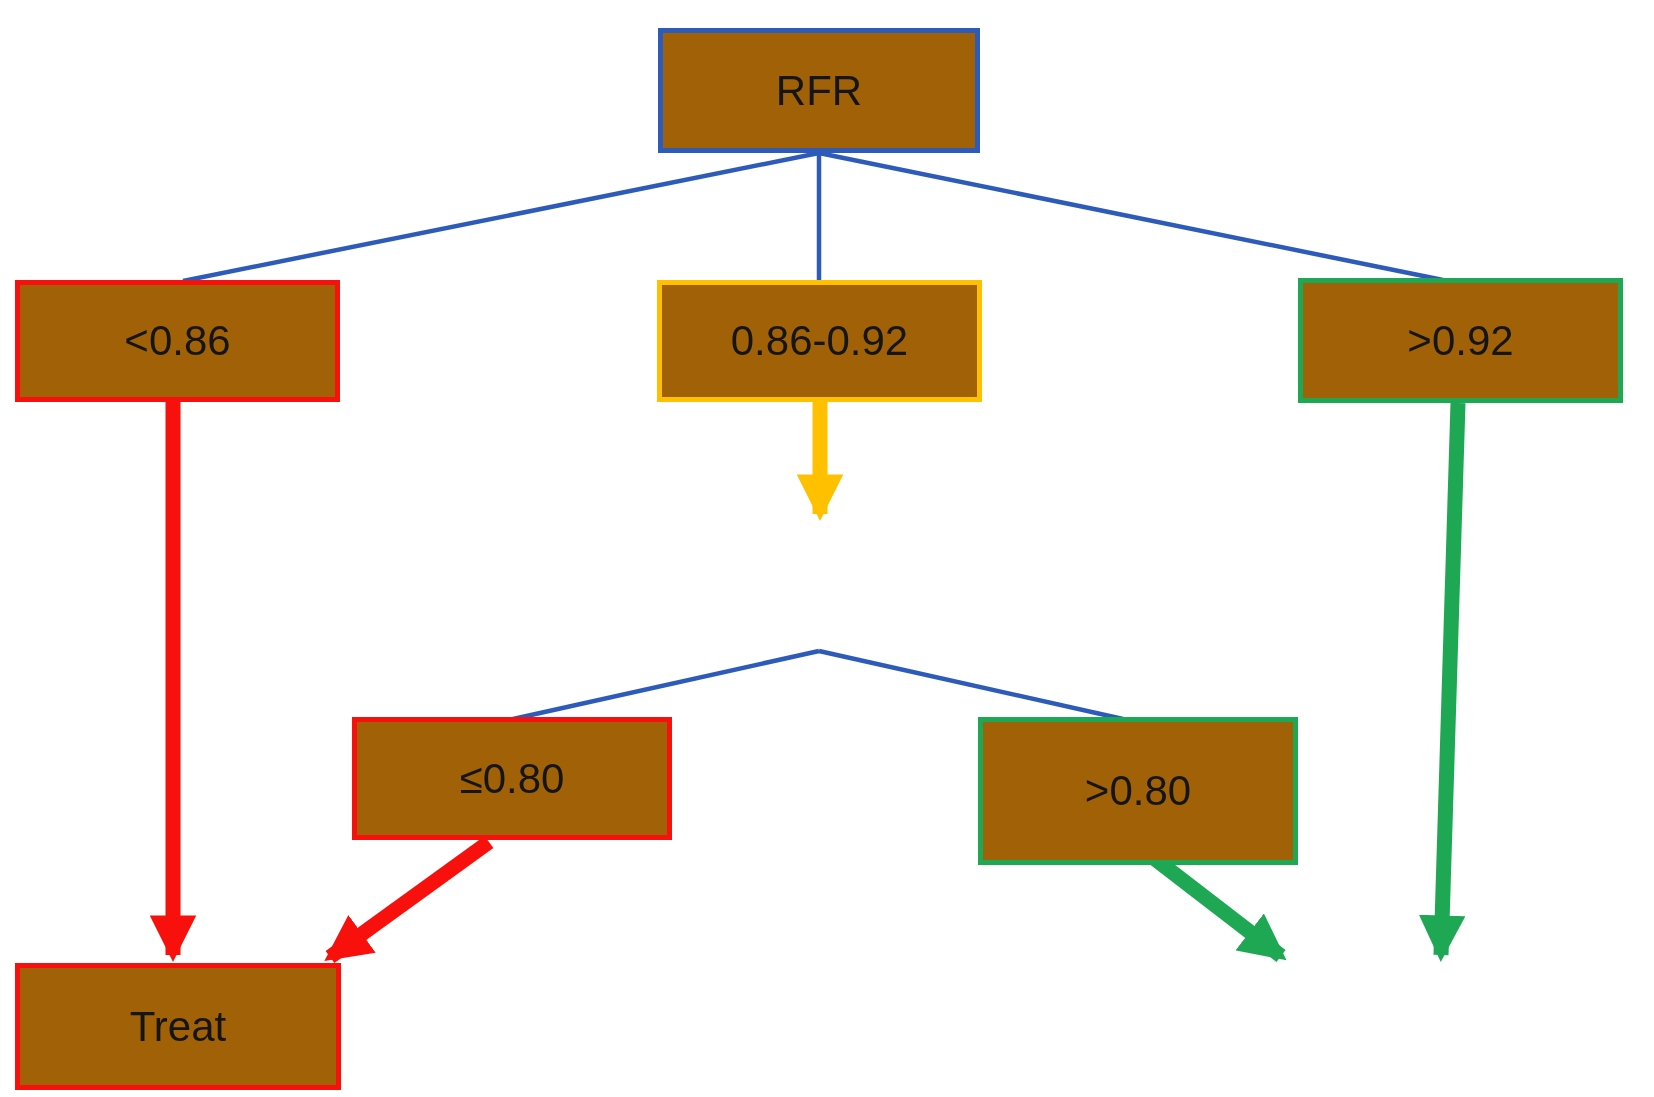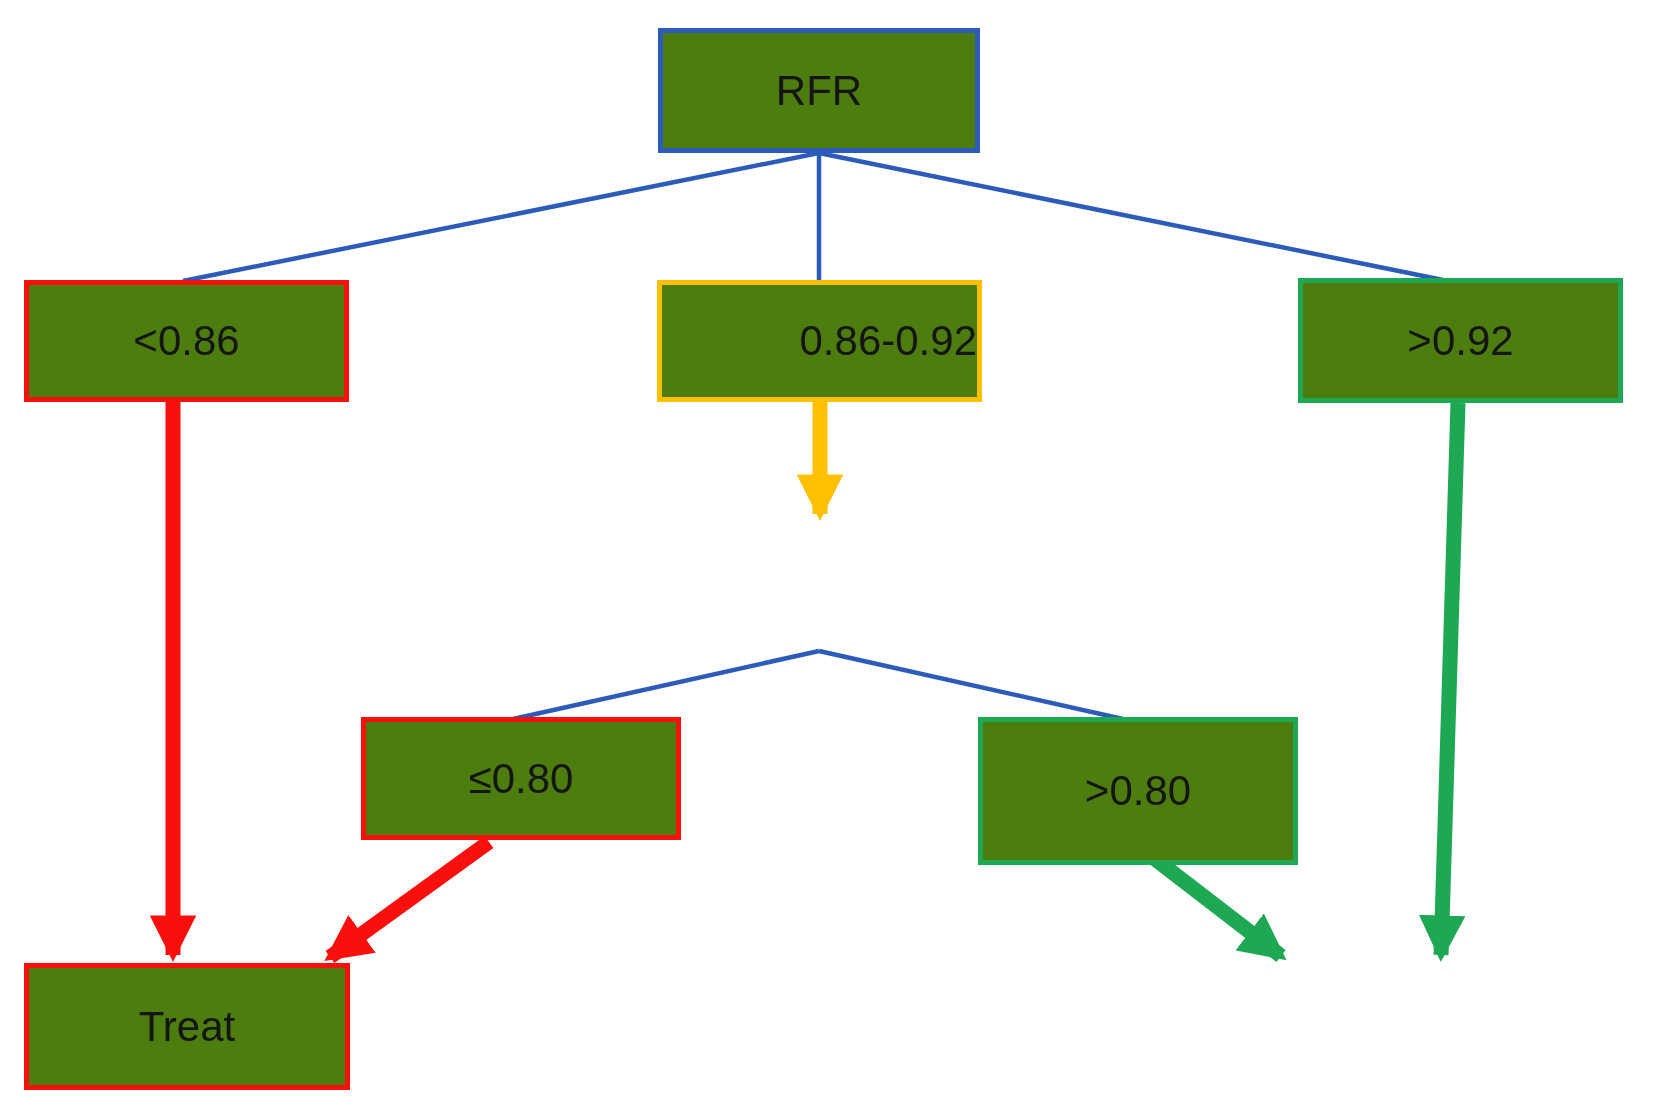--- a/index.html
+++ b/index.html
@@ -13,27 +13,27 @@
   .connectors{position:absolute;left:0;top:0;width:1654px;height:1097px;}
   .thin{stroke:var(--c-blue);stroke-width:4.5;fill:none;}
   .shaft{fill:none;stroke-linecap:butt;}
   .s-red{stroke:var(--c-red);stroke-width:15;}
   .s-amber{stroke:var(--c-amber);stroke-width:15;}
   .s-green{stroke:var(--c-green);stroke-width:15;}
   .f-red{fill:var(--c-red);}
   .f-amber{fill:var(--c-amber);}
   .f-green{fill:var(--c-green);}
   .node{
-    position:absolute;box-sizing:border-box;background:#4d7c0f;
+    position:absolute;box-sizing:border-box;background:#a16207;
     display:flex;align-items:center;justify-content:center;
     font-size:42px;color:#151515;line-height:1;
   }
   .node.blue{border:5px solid var(--c-blue);}
-  .node.red{border:5px solid var(--c-red);margin-left:9px;}
-  .node.amber{border:5px solid var(--c-amber);justify-content:flex-end;}
+  .node.red{border:5px solid var(--c-red);}
+  .node.amber{border:5px solid var(--c-amber);}
   .node.green{border:5px solid var(--c-green);}
 </style>
 </head>
 <body>
 
 <div class="canvas">
 
   <svg class="connectors" width="1654" height="1097" viewBox="0 0 1654 1097" xmlns="http://www.w3.org/2000/svg">
     <defs>
       <marker id="mk-red" viewBox="0 0 10 10" refX="8.5" refY="5" markerWidth="3.1" markerHeight="3.1" orient="auto" markerUnits="strokeWidth">

